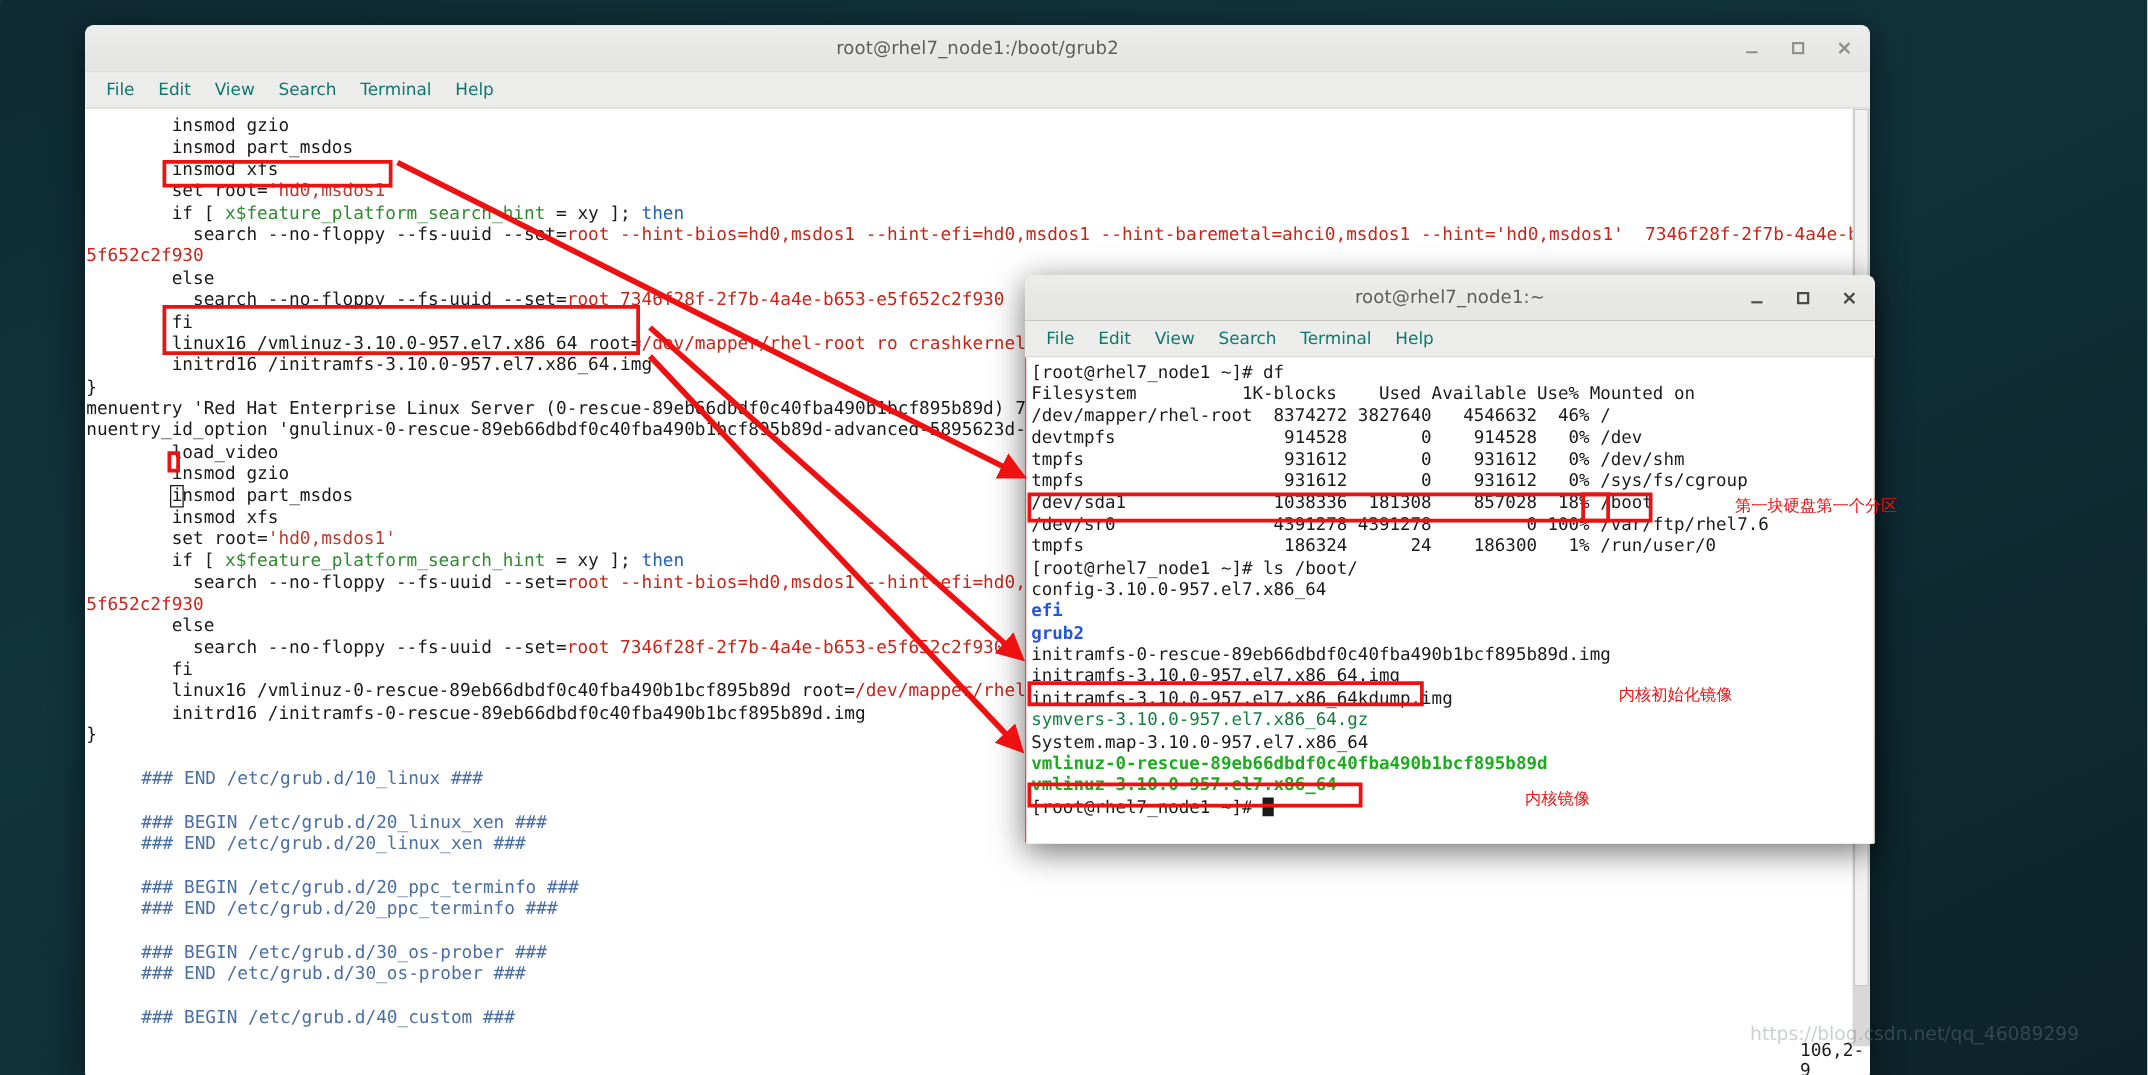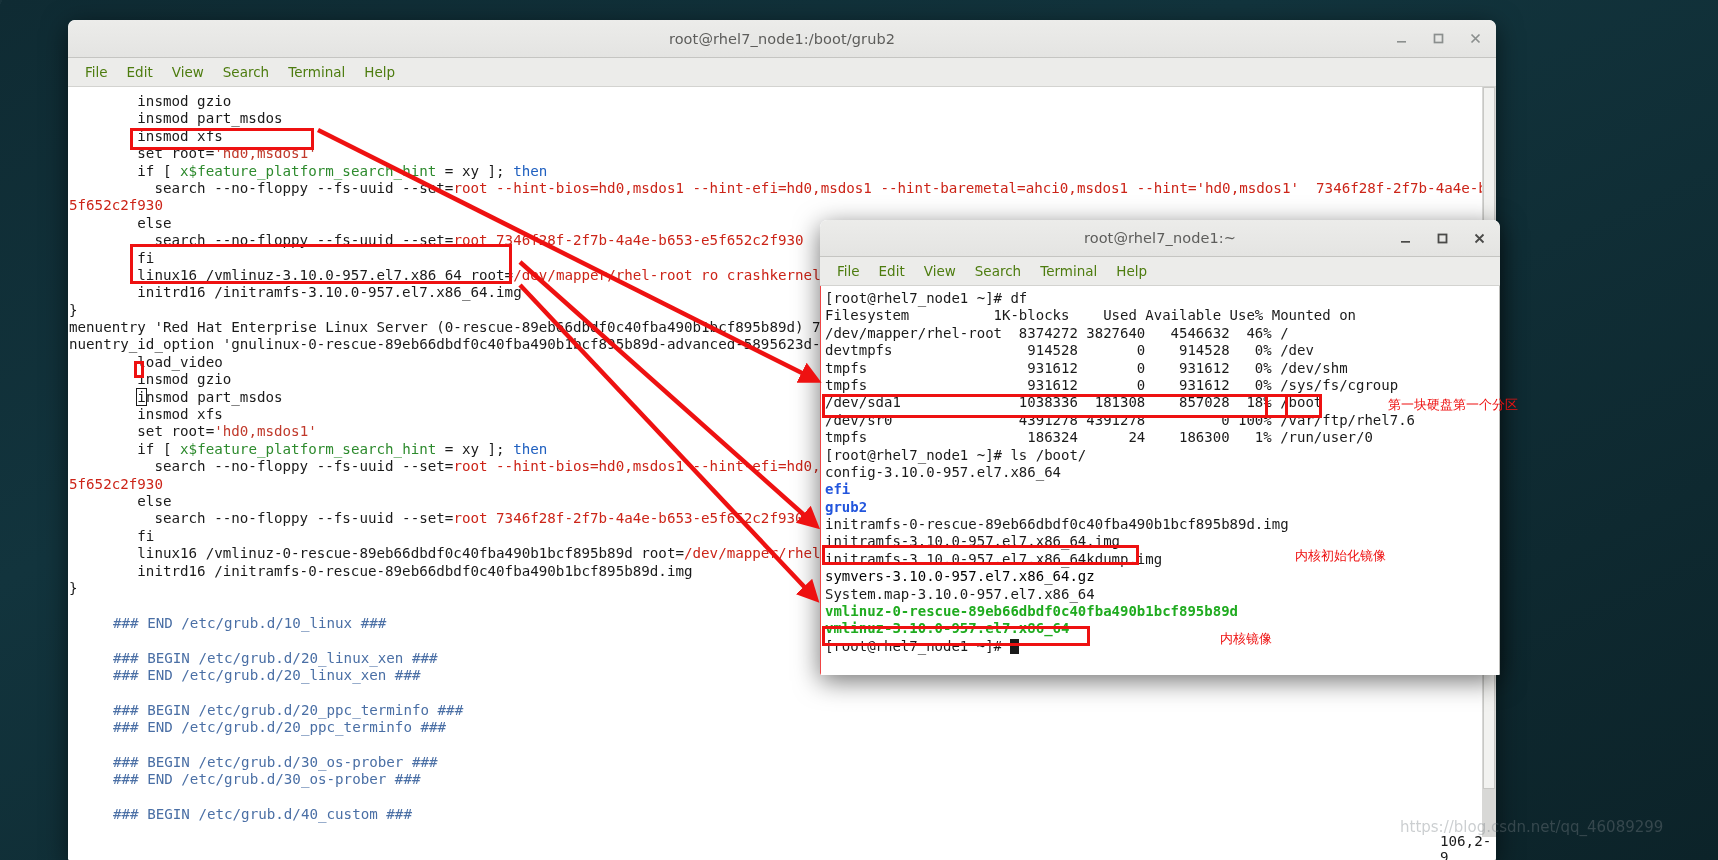--- a/index.html
+++ b/index.html
@@ -58,21 +58,21 @@
     background: #ececea;
     border-bottom: 1px solid #d3d3d0;
     display: flex;
     align-items: center;
     padding-left: 10px;
     gap: 5px;
   }
   .menubar .mi {
     font-family: "DejaVu Sans", sans-serif;
     font-size: 13.5px;
-    color: #4d7c0f;
+    color: #0f766e;
     padding: 2px 7px;
     border-radius: 3px;
   }
 
   .termbody {
     background: #ffffff;
     color: #1a1a1a;
     font-family: "DejaVu Sans Mono", monospace;
     position: relative;
     overflow: hidden;
@@ -139,21 +139,21 @@
   #win-shell .termbody {
     font-size: 14px;
     padding: 4px 0 0 4px;
     height: 385px;
     border-left: 1px solid #ef4444;
     border-right: 1px solid #bdbdba;
     border-bottom: 1px solid #bdbdba;
   }
   .sh-blue  { color: #2255dd; font-weight: bold; }
   .sh-green { color: #1fab1f; font-weight: bold; }
-  .sh-red   { color: #000000; }
+  .sh-red   { color: #15803d; }
   .blockcursor {
     display: inline-block;
     width: 9px; height: 15px;
     background: #1a1a1a;
     vertical-align: -3px;
   }
 
   
   #overlay {
     position: absolute;

